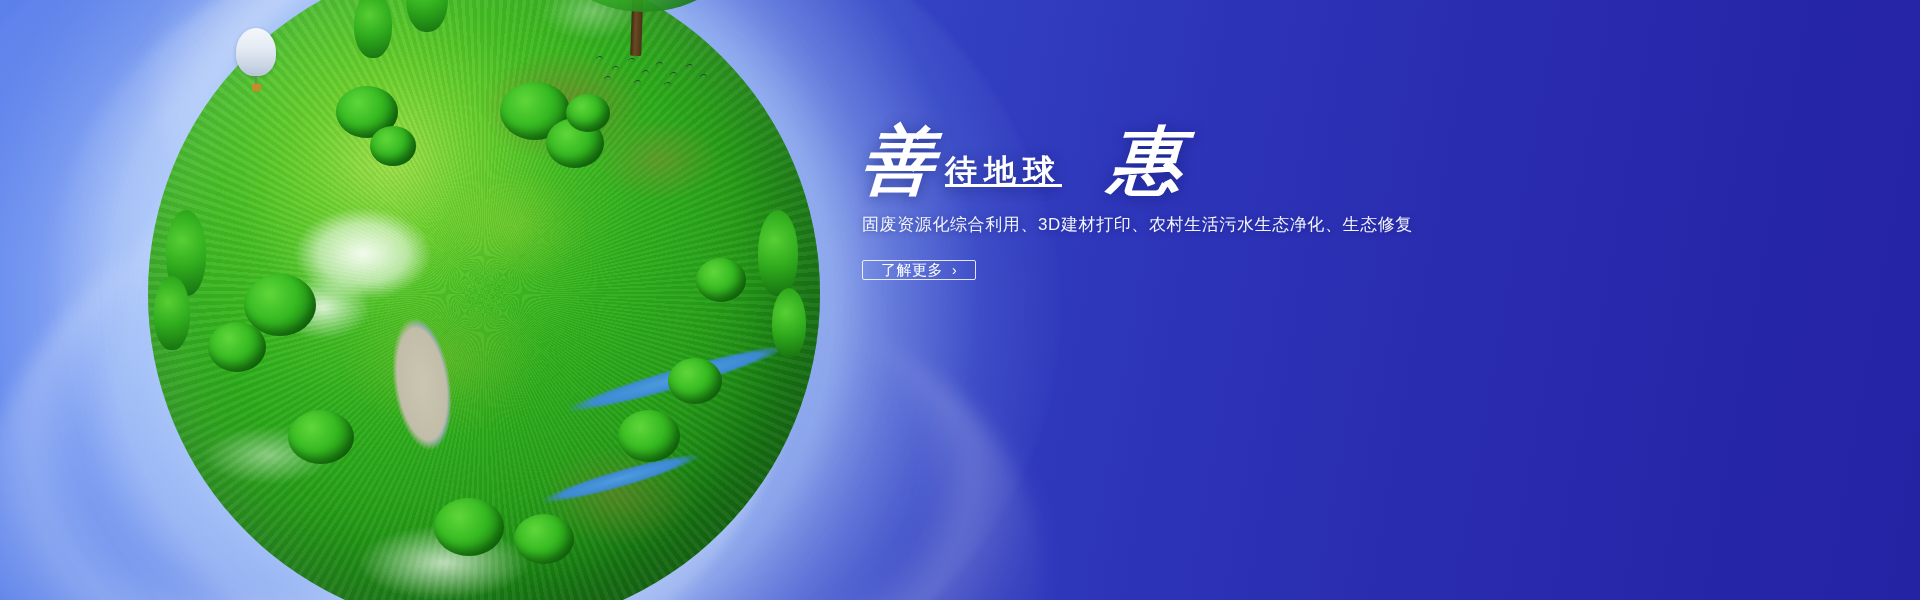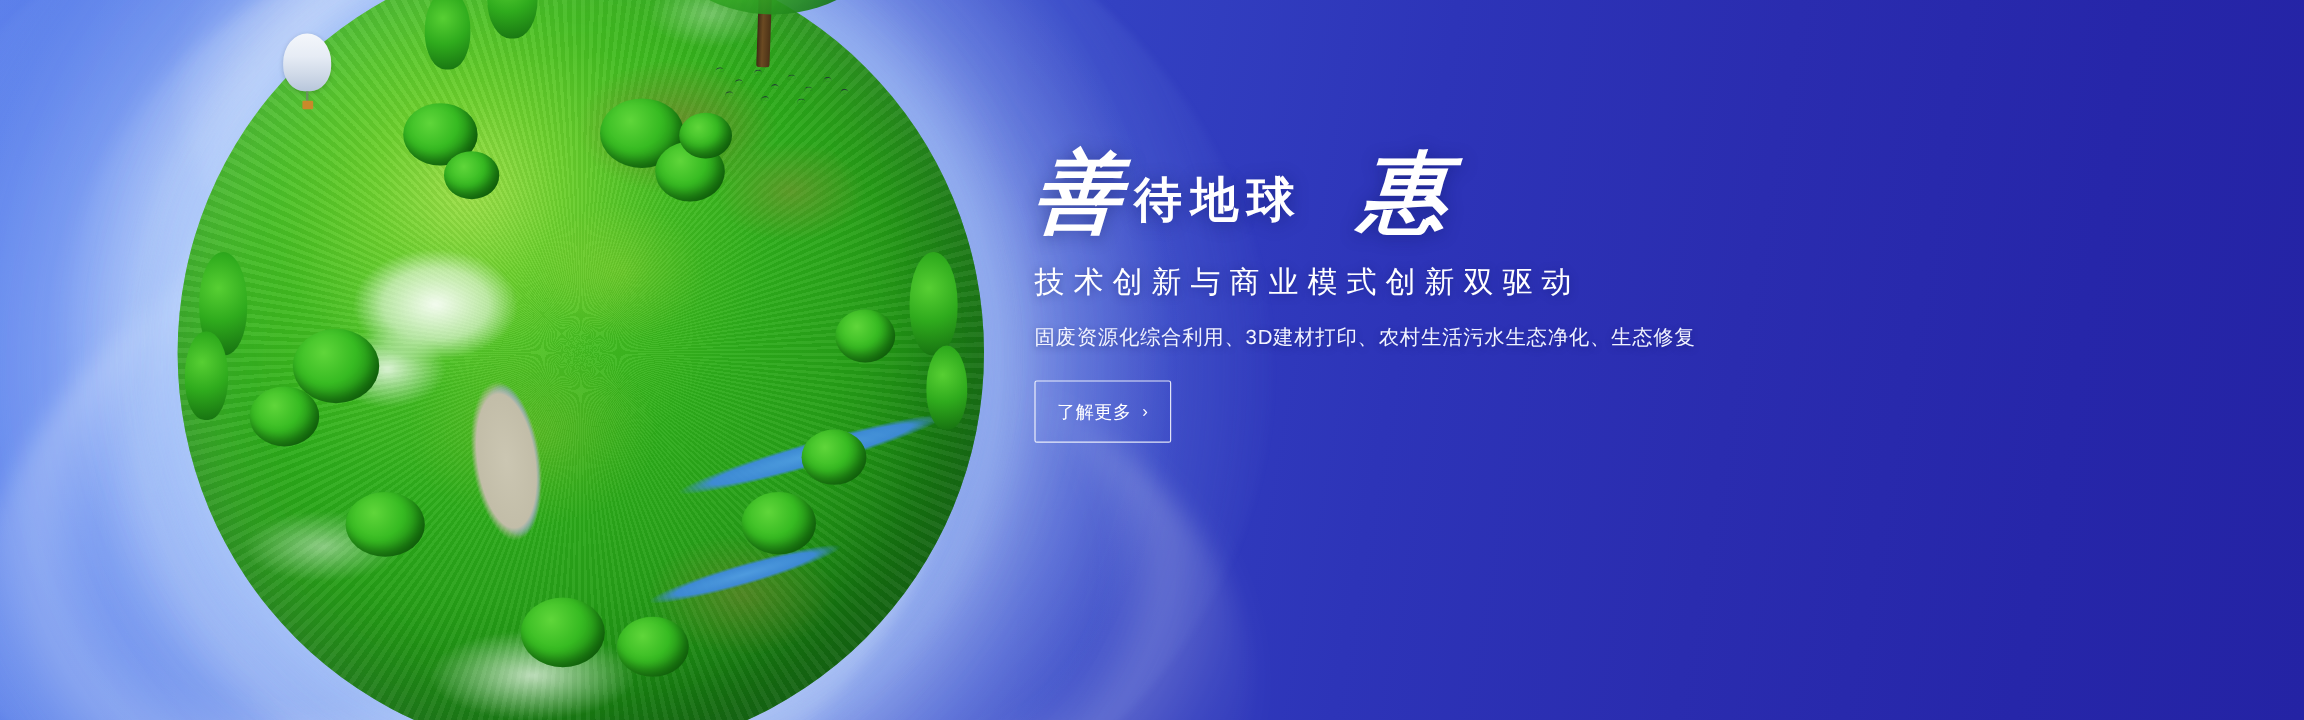--- a/index.html
+++ b/index.html
@@ -209,25 +209,26 @@
   .hl-big{
     font-family:"Liberation Serif","DejaVu Serif",serif;
     font-size:72px; line-height:.92;
     font-weight:700;
     letter-spacing:1px;
     font-style:italic;
     transform:skewX(-3deg);
   }
   .hl-small{
     font-family:"Liberation Serif","DejaVu Serif",serif;
-    font-size:40px; line-height:1;
+    font-size:32px; line-height:1;
     font-weight:700;
     letter-spacing:7px;
     padding-bottom:7px;
     padding-left:10px;
+    text-decoration:underline;
   }
   .hl-gap{ width:48px; }
 
   .subtitle{
     margin-top:24px;
     font-size:25px;
     letter-spacing:7.5px;
     color:#ffffff;
     font-weight:400;
     white-space:nowrap;
@@ -240,21 +241,21 @@
     color:#f2f4ff;
     white-space:nowrap;
     text-shadow:0 1px 6px rgba(10,20,90,.4);
   }
   .cta{
     margin-top:24px;
     display:inline-flex;
     align-items:center;
     justify-content:center;
     gap:9px;
-    width:114px; height:52px;
+    width:114px; height:20px;
     border:1px solid rgba(255,255,255,.85);
     border-radius:2px;
     color:#ffffff;
     font-size:15px;
     letter-spacing:.5px;
     background:transparent;
     cursor:pointer;
     text-decoration:none;
   }
   .cta .chev{
@@ -333,21 +334,20 @@
       <span class="hl-group">
         <span class="hl-big">善</span>
         <span class="hl-small">待地球</span>
       </span>
       <span class="hl-gap"></span>
       <span class="hl-group">
         <span class="hl-big">惠</span>
       </span>
     </div>
 
-    <div class="subtitle">技术创新与商业模式创新双驱动</div>
 
     <div class="desc">固废资源化综合利用、3D建材打印、农村生活污水生态净化、生态修复</div>
 
     <a class="cta" href="#">
       <span>了解更多</span>
       <span class="chev">›</span>
     </a>
 
   </div>
 </div>

